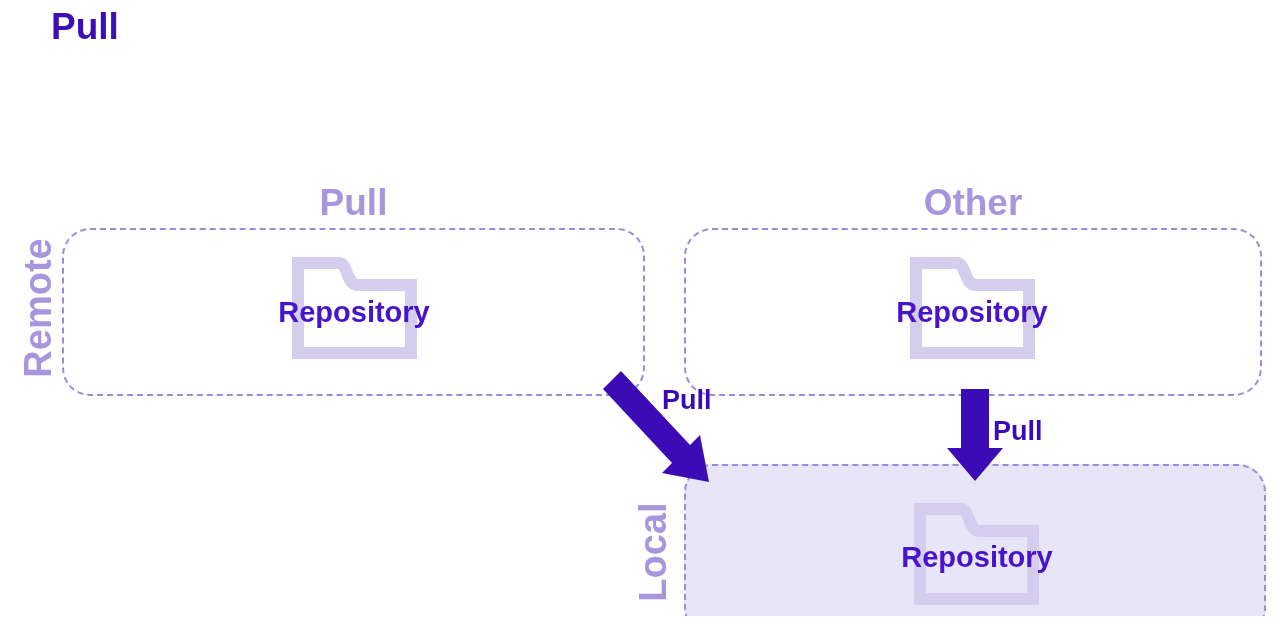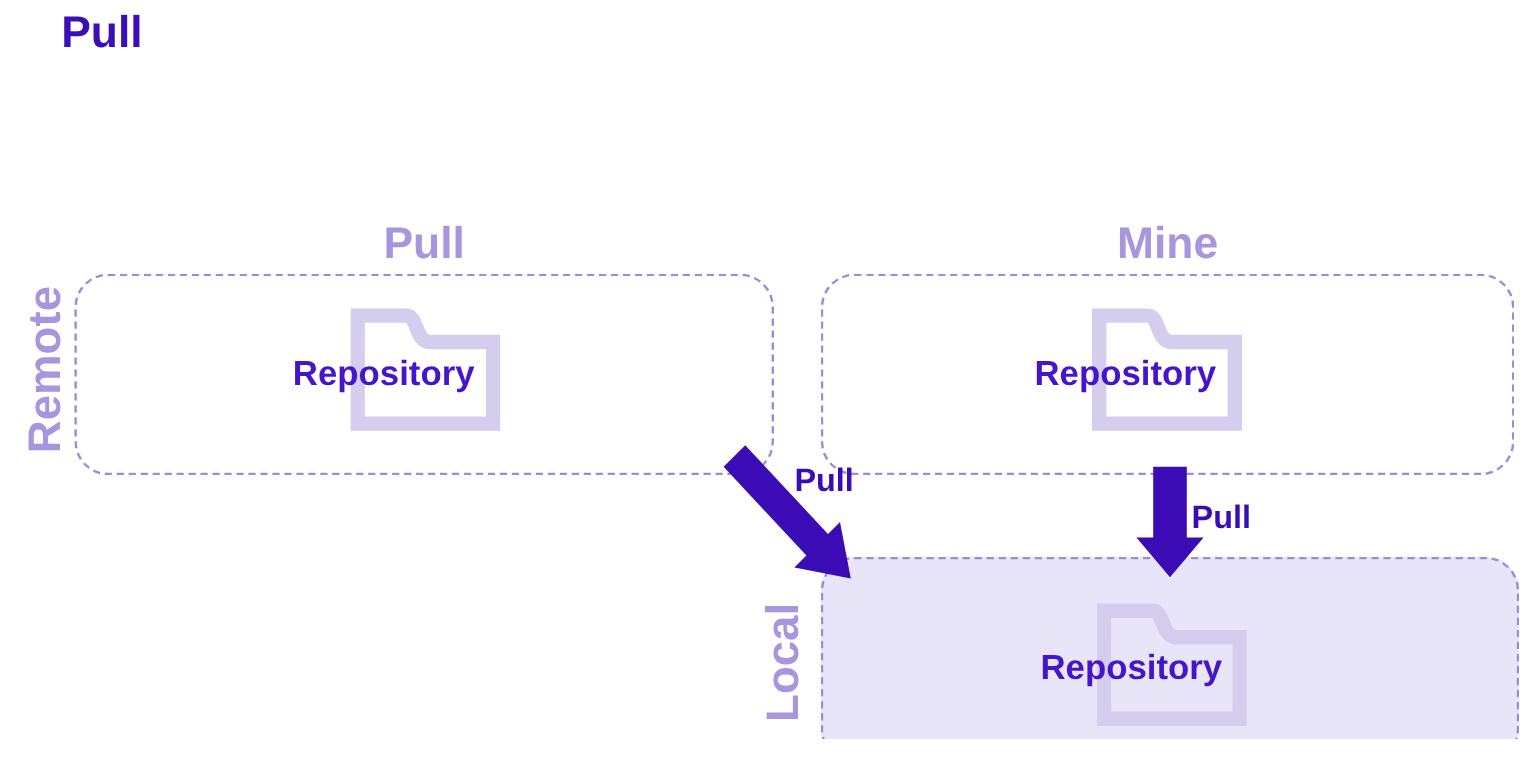--- a/index.html
+++ b/index.html
@@ -62,21 +62,21 @@
     position: absolute;
     width: 125px;
     height: 104px;
   }
   .folder-icon.other { left: 292px; top: 256px; }
   .folder-icon.mine  { left: 910px; top: 256px; }
   .folder-icon.local { left: 914px; top: 502px; }
   .repo-label {
     position: absolute;
     width: 220px;
-    text-align: left;
+    text-align: center;
     font-size: 29px;
     font-weight: 700;
     color: #4614cc;
     line-height: 34px;
   }
   .repo-label.other { left: 244px; top: 295px; }
   .repo-label.mine  { left: 862px; top: 295px; }
   .repo-label.local { left: 867px; top: 540px; }
   .arrow-layer {
     position: absolute;
@@ -96,21 +96,21 @@
   .pull-label.vertical { left: 993px; top: 416px; }
 </style>
 </head>
 <body>
 
 <div class="canvas">
 
   <h1 class="title">Pull</h1>
 
   <div class="col-heading other">Pull</div>
-  <div class="col-heading mine">Mine</div>
+  <div class="col-heading mine">Other</div>
 
   <div class="row-label remote">Remote</div>
   <div class="row-label local">Local</div>
 
   <div class="dashed-box other"></div>
   <div class="dashed-box mine"></div>
   <div class="dashed-box local"></div>
 
   <svg class="folder-icon other" viewBox="0 0 125 104">
     <path d="M 6 7 H 47 C 56 7 54 29 66 29 H 119 V 97 H 6 Z" fill="none" stroke="#d4cdee" stroke-width="12" stroke-linejoin="miter"></path>

